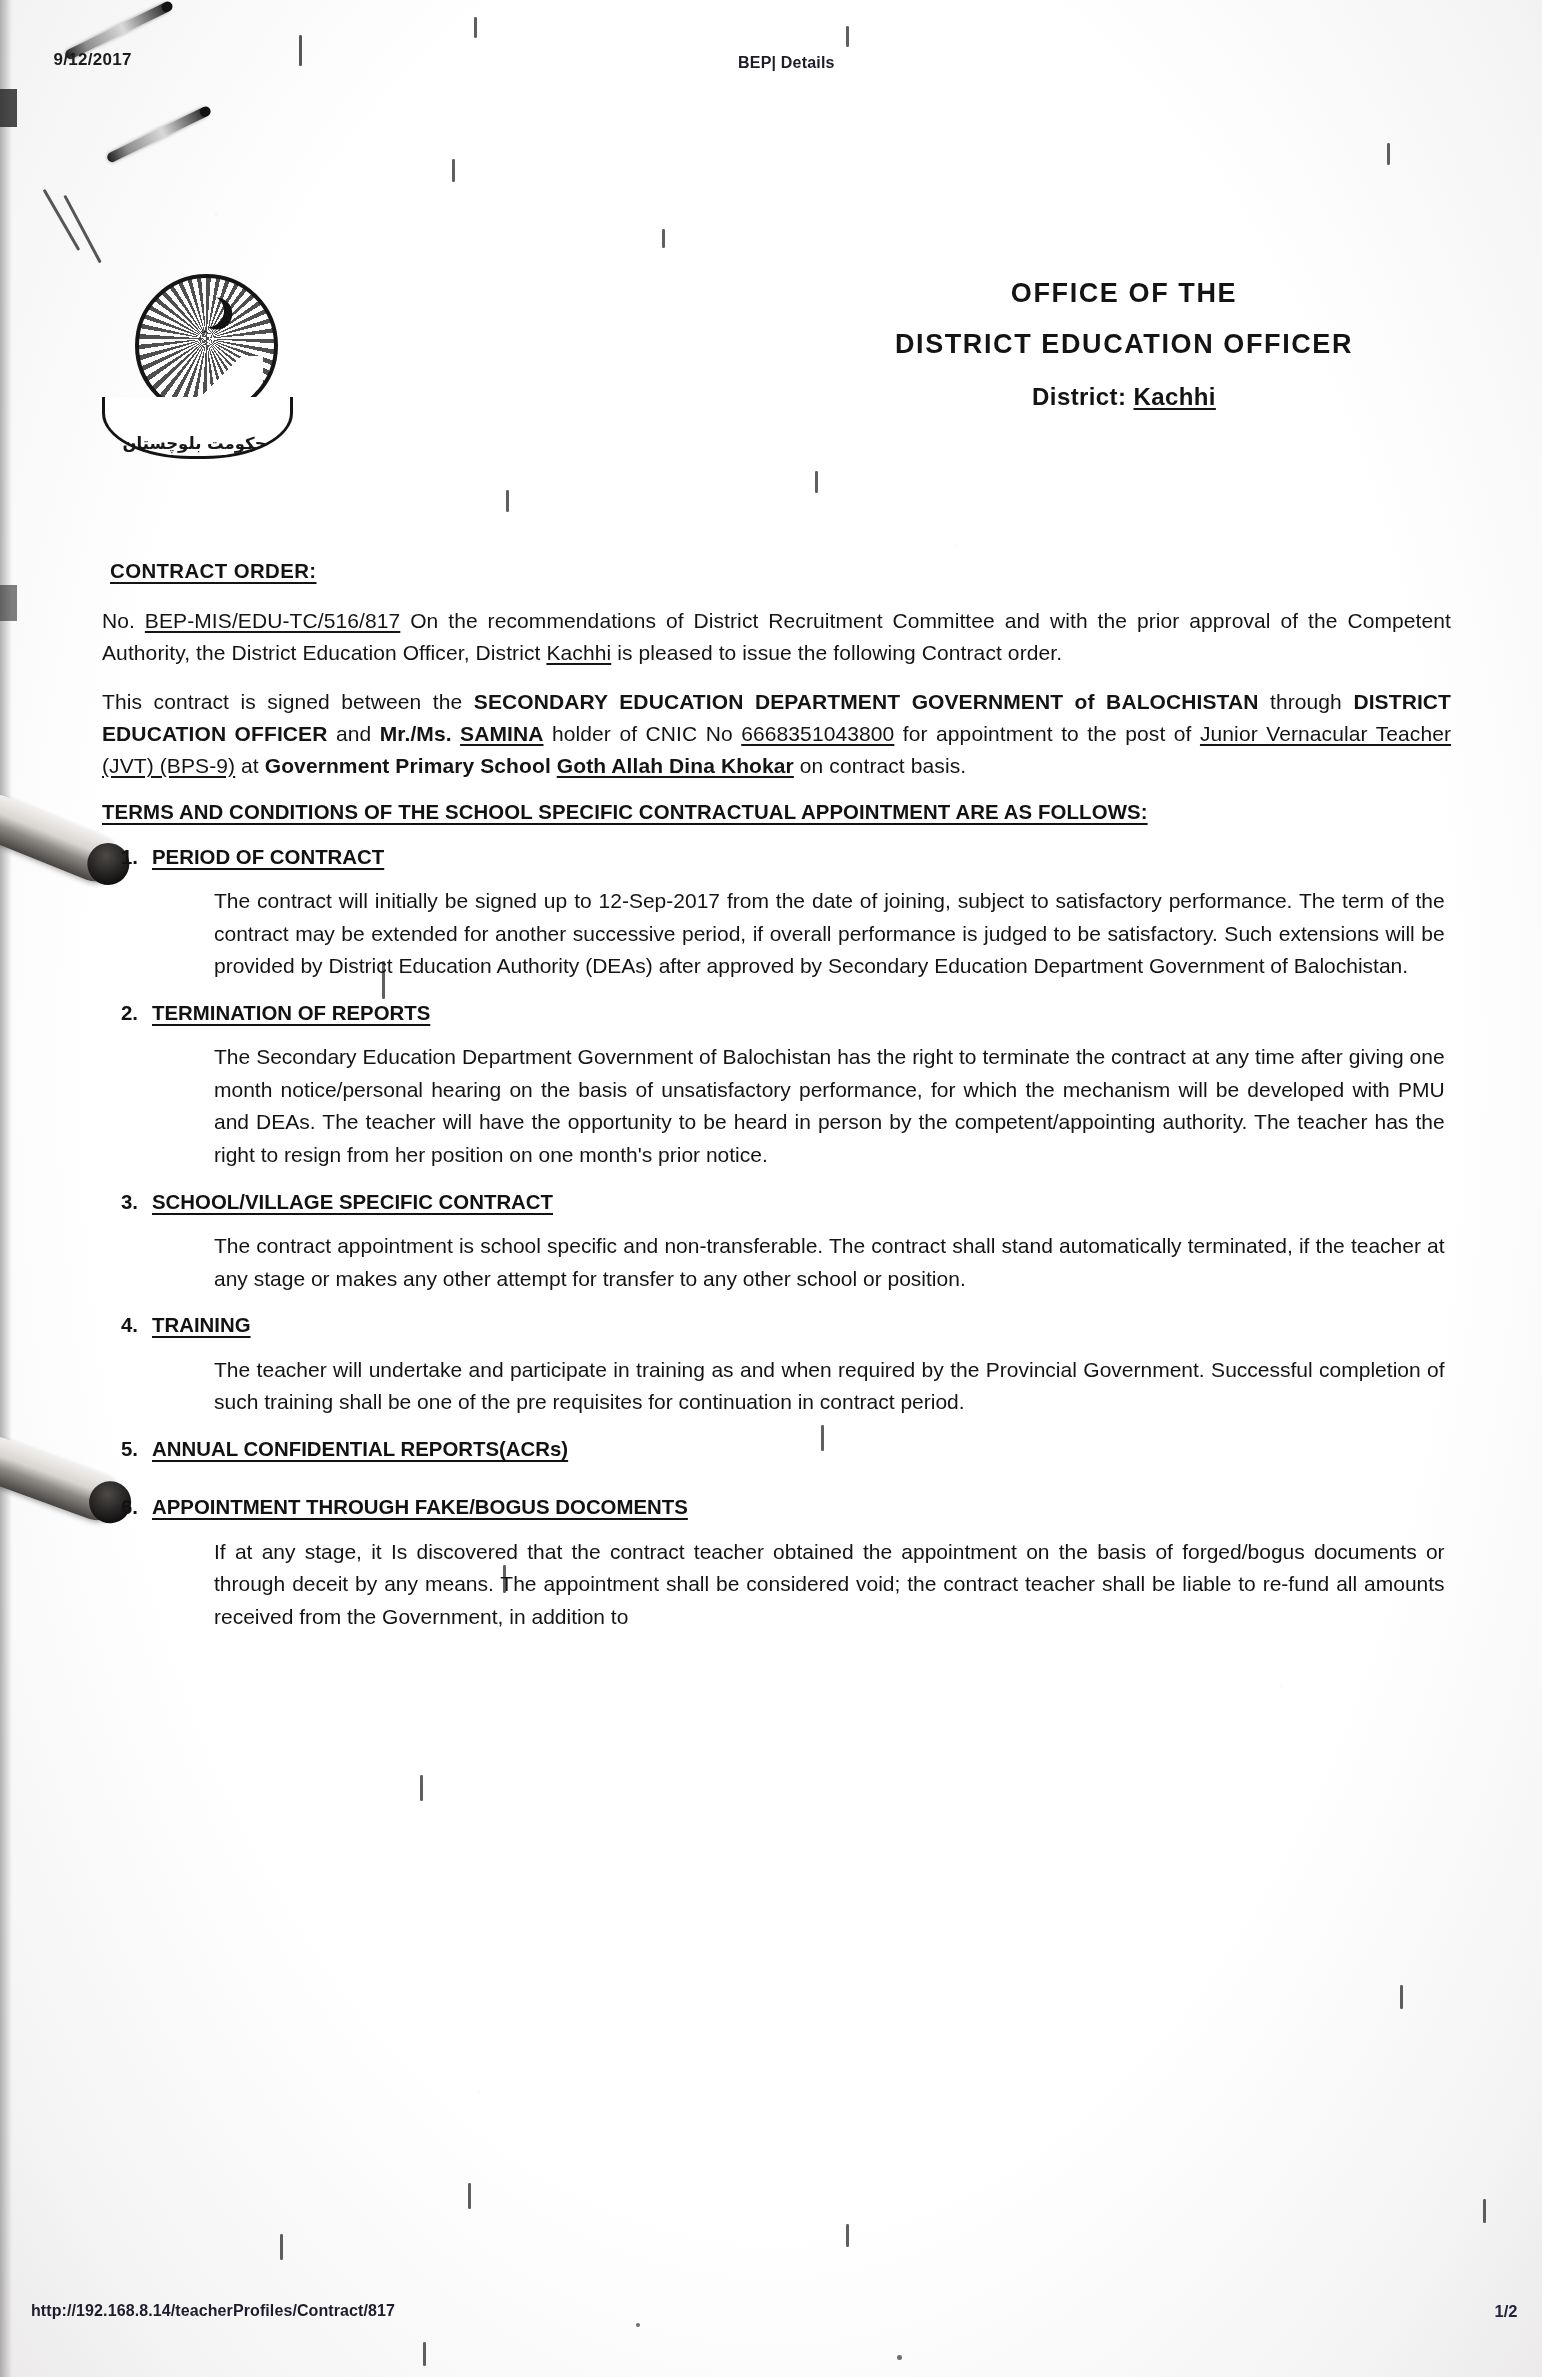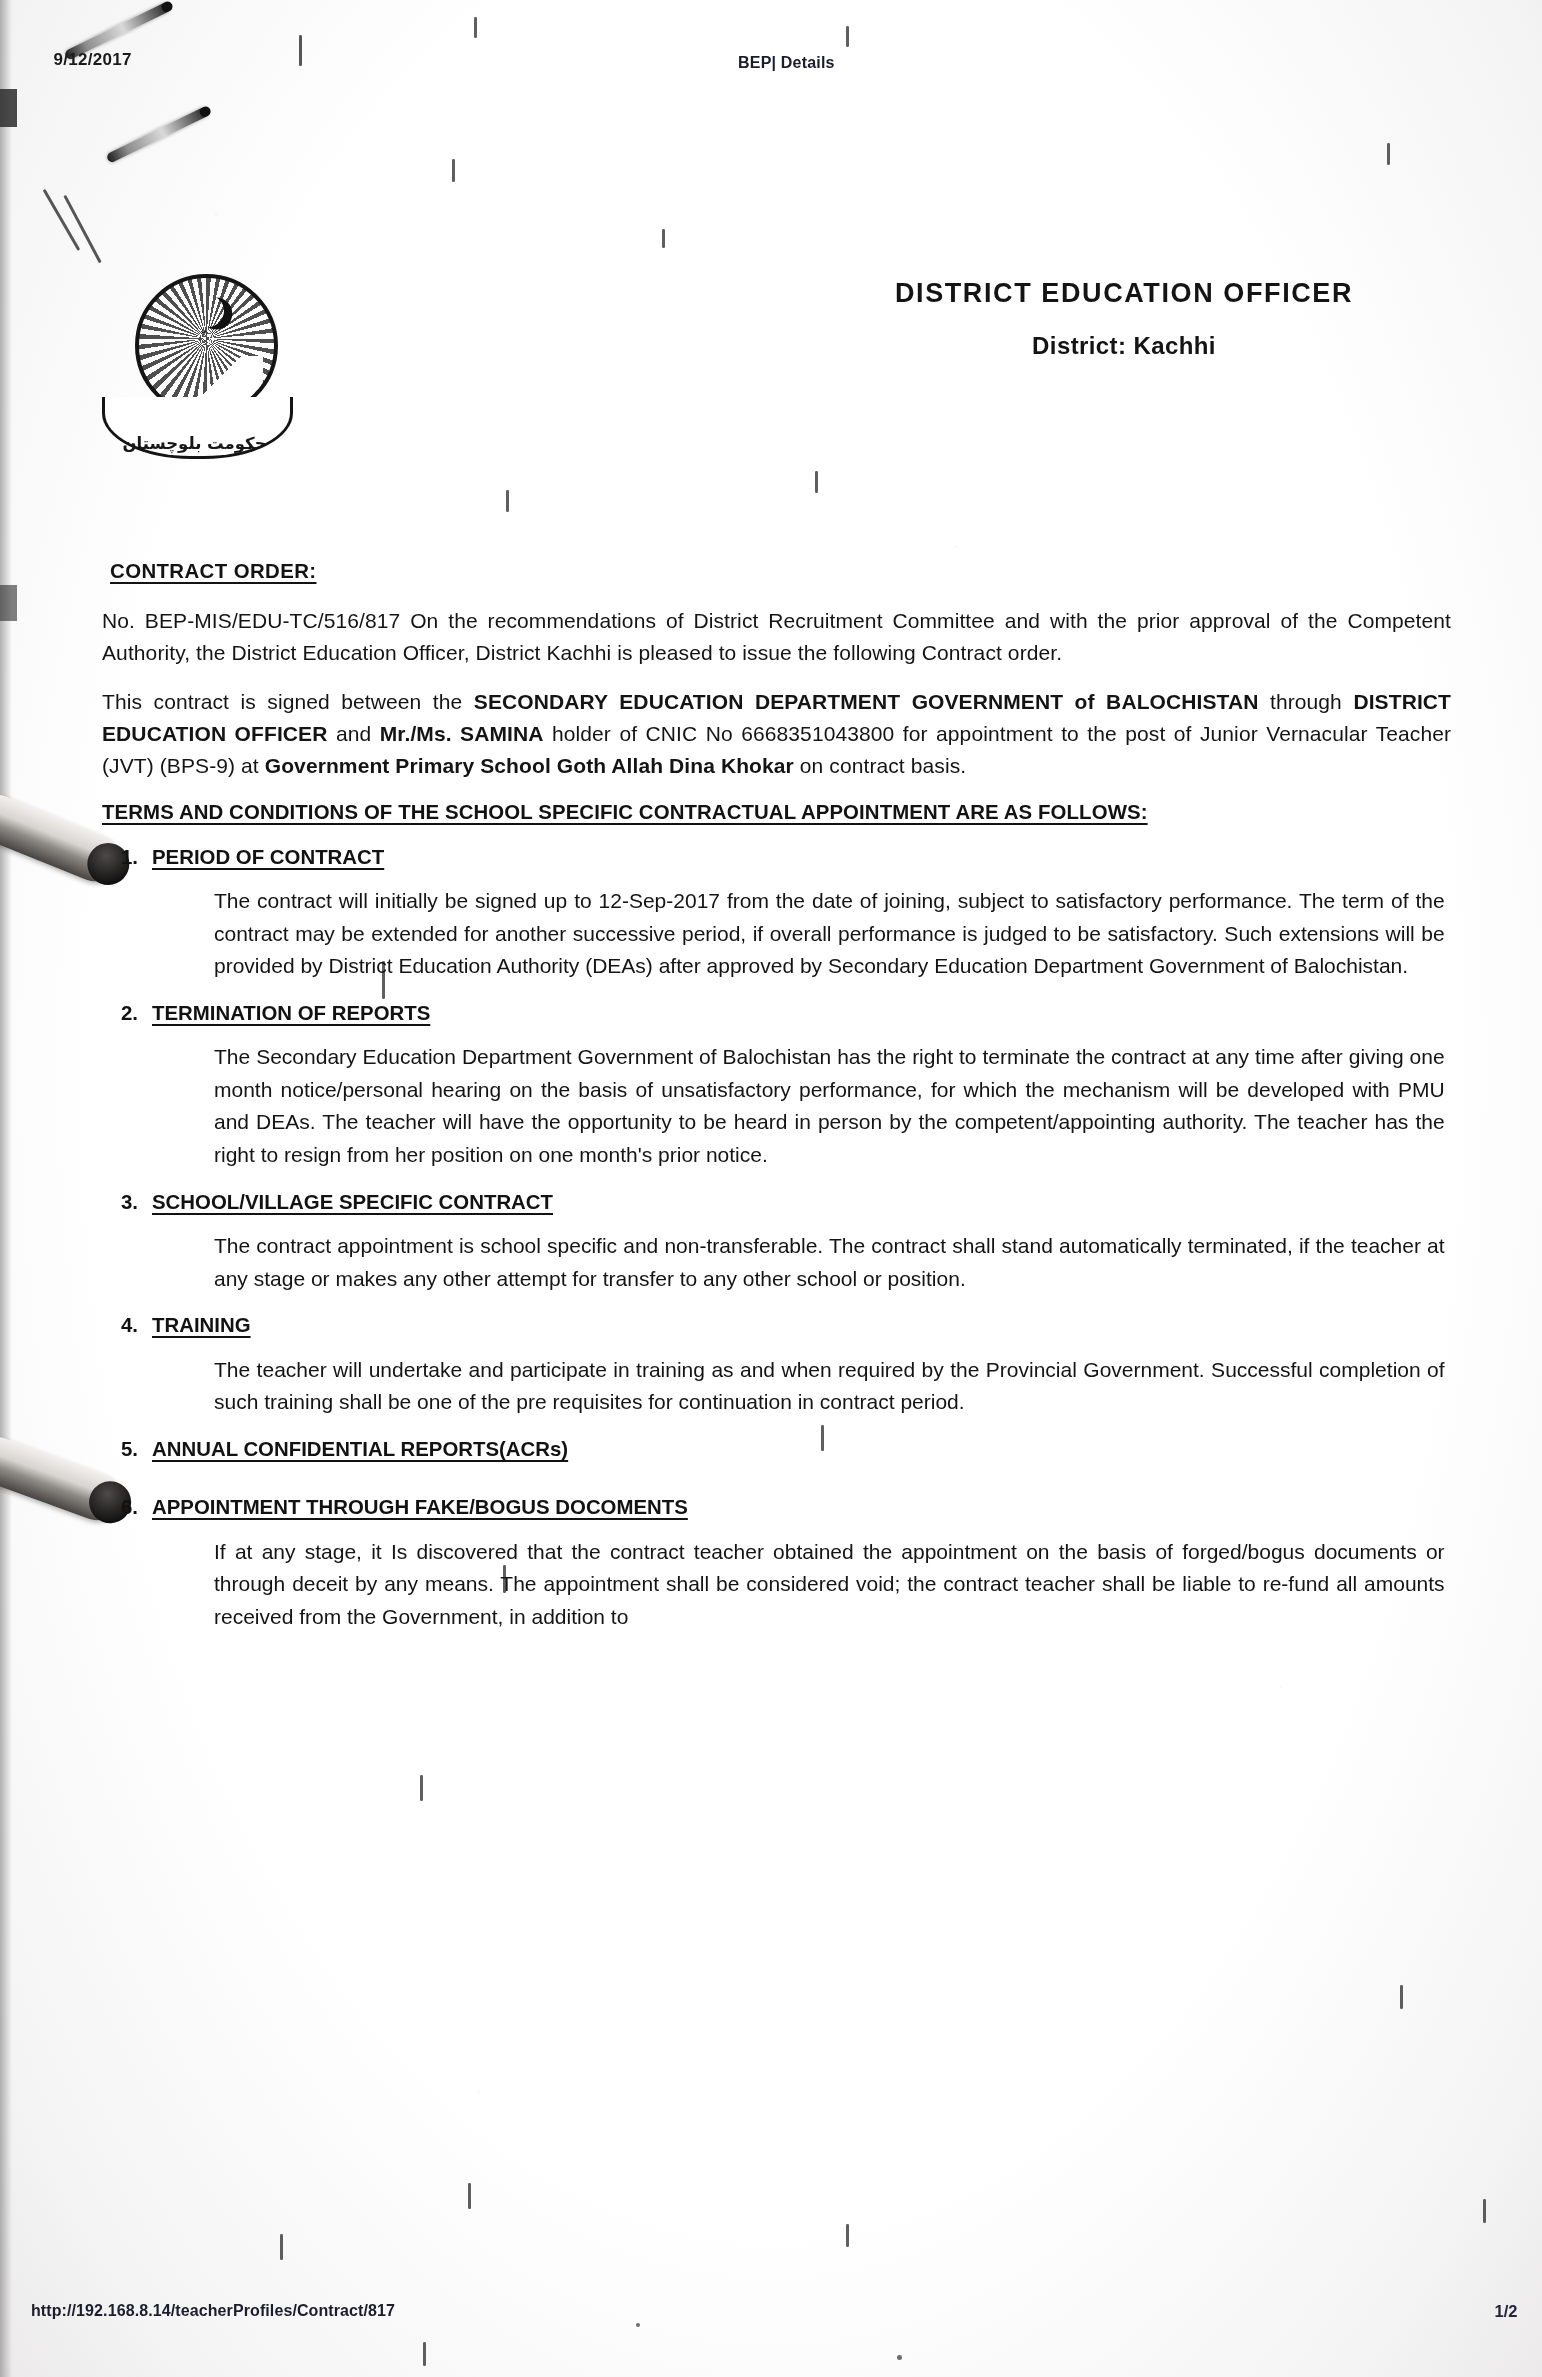--- a/index.html
+++ b/index.html
@@ -200,21 +200,21 @@
     margin-bottom: 11.5px;
   }
   .office-head .line2 { font-size: 27px; margin-bottom: 19px; }
   .office-head .line3,
   .office-head .line4 {
     font-size: 24px;
     font-weight: 700;
     letter-spacing: 0.4px;
     margin-bottom: 16.5px;
   }
-  .u { text-underline-offset: 3.2px; }
+  .u { text-decoration: underline; text-underline-offset: 3.2px; }
 
   .body-wrap {
     position: absolute;
     left: 102px;
     top: 560px;
     width: 1349px;
   }
 
   .section-label {
     font-size: 20.4px;
@@ -368,20 +368,21 @@
   <div class="emblem">
     <div class="seal">
       <div class="crescent"></div>
       <div class="peaks"></div>
     </div>
     <div class="banner"></div>
     <div class="banner-text">حکومت بلوچستان</div>
   </div>
 
   <div class="office-head">
+    <div class="line1">OFFICE OF THE</div>
     <div class="line2">DISTRICT EDUCATION OFFICER</div>
     <div class="line3">
       <span>District:</span>
       <span class="u">Kachhi</span>
     </div>
   </div>
 
   <div class="body-wrap">
 
     <div class="section-label">CONTRACT ORDER:</div>

